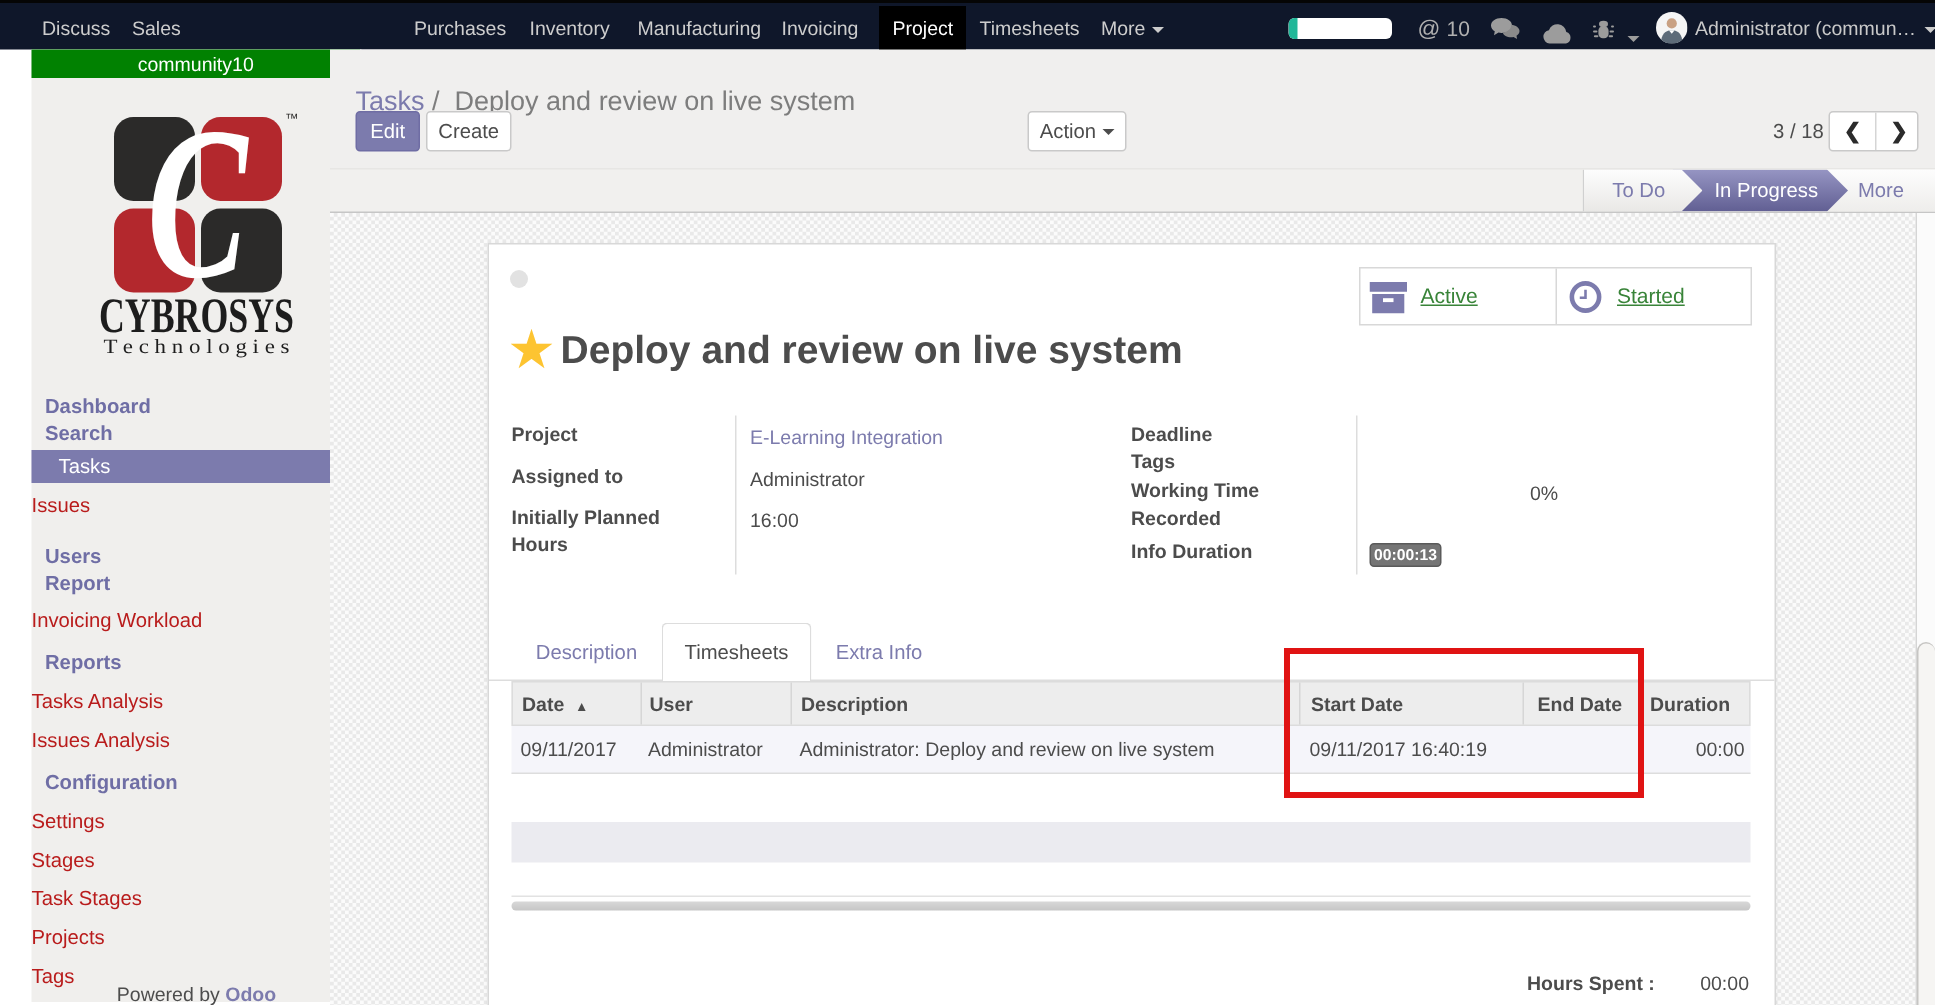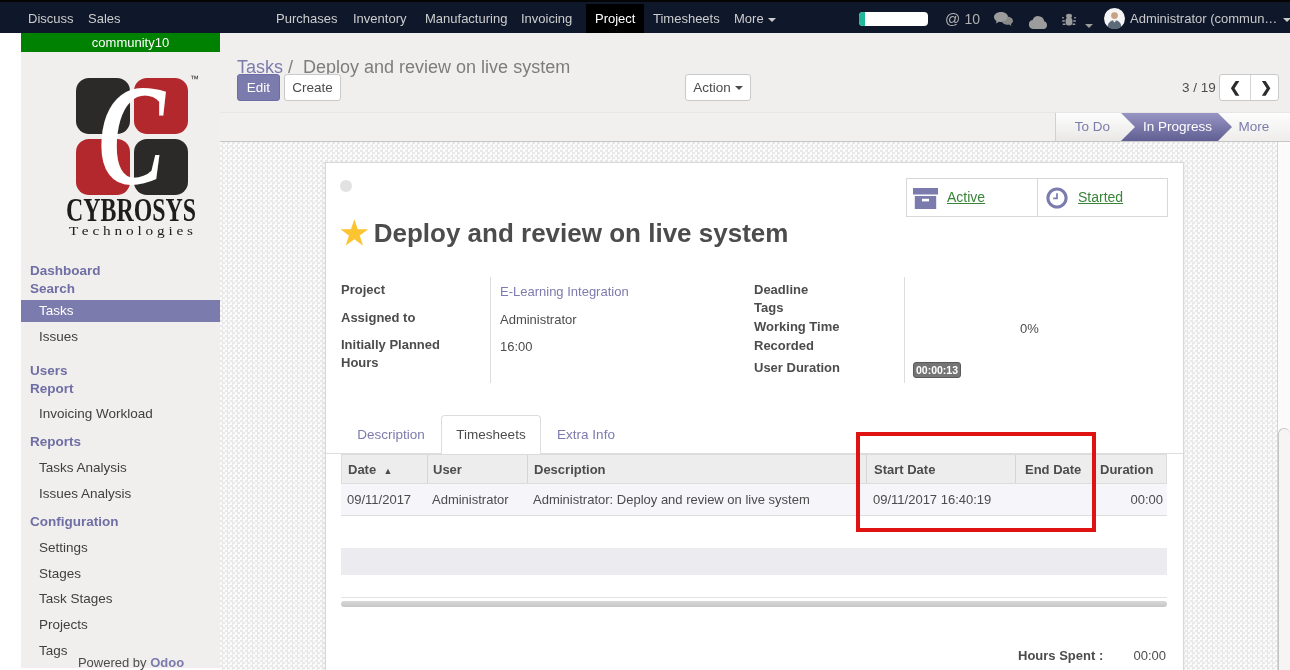--- a/index.html
+++ b/index.html
@@ -11,21 +11,21 @@
 #navbar { left:0; top:0; width:1290px; height:33px; background:#0f172a; border-top:2px solid #050505; }
 #navbar .item { position:absolute; top:2px; height:31px; line-height:30px; color:#cdcdcd; font-size:13px; white-space:nowrap; }
 #navbar .item.active { background:#000; color:#fff; }
 .caret { display:inline-block; width:0; height:0; border-left:4px solid transparent; border-right:4px solid transparent; border-top:4px solid #ccc; vertical-align:middle; margin-left:4px; }
 
 
 #sidebar { left:0; top:33px; width:220px; height:635px; background:#f0efed;margin-left:21px; }
 #dbbar { left:0; top:0; width:219px; height:19px; background:#018101; color:#fff; font-size:13px; text-align:center; line-height:19px; }
 #menu a { display:block; text-decoration:none; }
 .m-head { color:#6f6ea5; font-weight:bold; font-size:13.5px; padding-left:9px; }
-.m-item { color:#404040; font-size:13.5px; padding-left:18px; }
+.m-item { color:#b91c1c; font-size:13.5px; }
 .m-sel  { background:#7c7bad; color:#fff; font-size:13.5px; padding-left:18px; }
 
 
 #sb-scroll { left:205px; top:225px; width:14px; height:412px; background:#eceae8; }
 #sb-thumb { position:absolute; left:1px; top:2px; width:12px; height:393px; background:#fdfdfd; border:1px solid #c9c9c9; border-radius:7px; }
 
 
 #cp { left:220px; top:33px; width:1070px; height:79px; background:#f0efee; }
 #statusbar { left:220px; top:112px; width:1070px; height:30px; background:#f1f0ee; border-top:1px solid #e7e6e4; border-bottom:1px solid #c6c6c6; }
 #content { left:220px; top:142px; width:1057px; height:528px;
@@ -193,21 +193,21 @@
         <div style="position:absolute;left:1px;top:400px;width:12px;height:12px;background:#d8d6d3;border-radius:4px;"></div>
       </div>
     <div class="abs" style="left:0; top:622px; width:220px; text-align:center; font-size:13px; color:#4c4c4c;">Powered by <span style="color:#7c7bad;font-weight:bold;">Odoo</span></div>
   </div>
 
   <div id="cp" class="abs"></div>
   <div id="crumb" class="abs"><span class="lnk">Tasks</span> /&nbsp; Deploy and review on live system</div>
   <div id="btn-edit" class="btn">Edit</div>
   <div id="btn-create" class="btn">Create</div>
   <div id="btn-action" class="btn">Action<span class="caret"></span></div>
-  <div id="pager-txt" class="abs">3 / 19</div>
+  <div id="pager-txt" class="abs">3 / 18</div>
   <div id="pager" class="abs">
     <div class="half" style="left:0;">❮</div>
     <div class="div"></div>
     <div class="half" style="left:31px;">❯</div>
   </div>
 
   <div id="statusbar" class="abs">
     <div id="st-more" class="st">More</div>
     <div id="st-prog" class="st"><span>In Progress</span></div>
     <div id="st-todo" class="st"><span>To Do</span></div>
@@ -249,21 +249,21 @@
   <div class="fval" style="left:500px; top:312px;">Administrator</div>
   <div class="flabel" style="left:341px; top:337px;">Initially Planned</div>
   <div class="flabel" style="left:341px; top:355px;">Hours</div>
   <div class="fval" style="left:500px; top:339px;">16:00</div>
   <div class="abs vline" style="left:490px; top:277px; height:106px;"></div>
 
   <div class="flabel" style="left:754px; top:282px;">Deadline</div>
   <div class="flabel" style="left:754px; top:300px;">Tags</div>
   <div class="flabel" style="left:754px; top:319px;">Working Time</div>
   <div class="flabel" style="left:754px; top:338px;">Recorded</div>
-  <div class="flabel" style="left:754px; top:360px;">User Duration</div>
+  <div class="flabel" style="left:754px; top:360px;">Info Duration</div>
   <div class="abs vline" style="left:904px; top:277px; height:106px;"></div>
   <div class="fval" style="left:1020px; top:321px;">0%</div>
   <div id="timerbadge" class="abs">00:00:13</div>
 
   <div id="tabs-line" class="abs"></div>
   <div class="tab" style="left:341px; width:100px;">Description</div>
   <div id="tab-active" class="tab abs">Timesheets</div>
   <div class="tab" style="left:541px; width:90px;">Extra Info</div>
 
   <div id="thead" class="abs">

